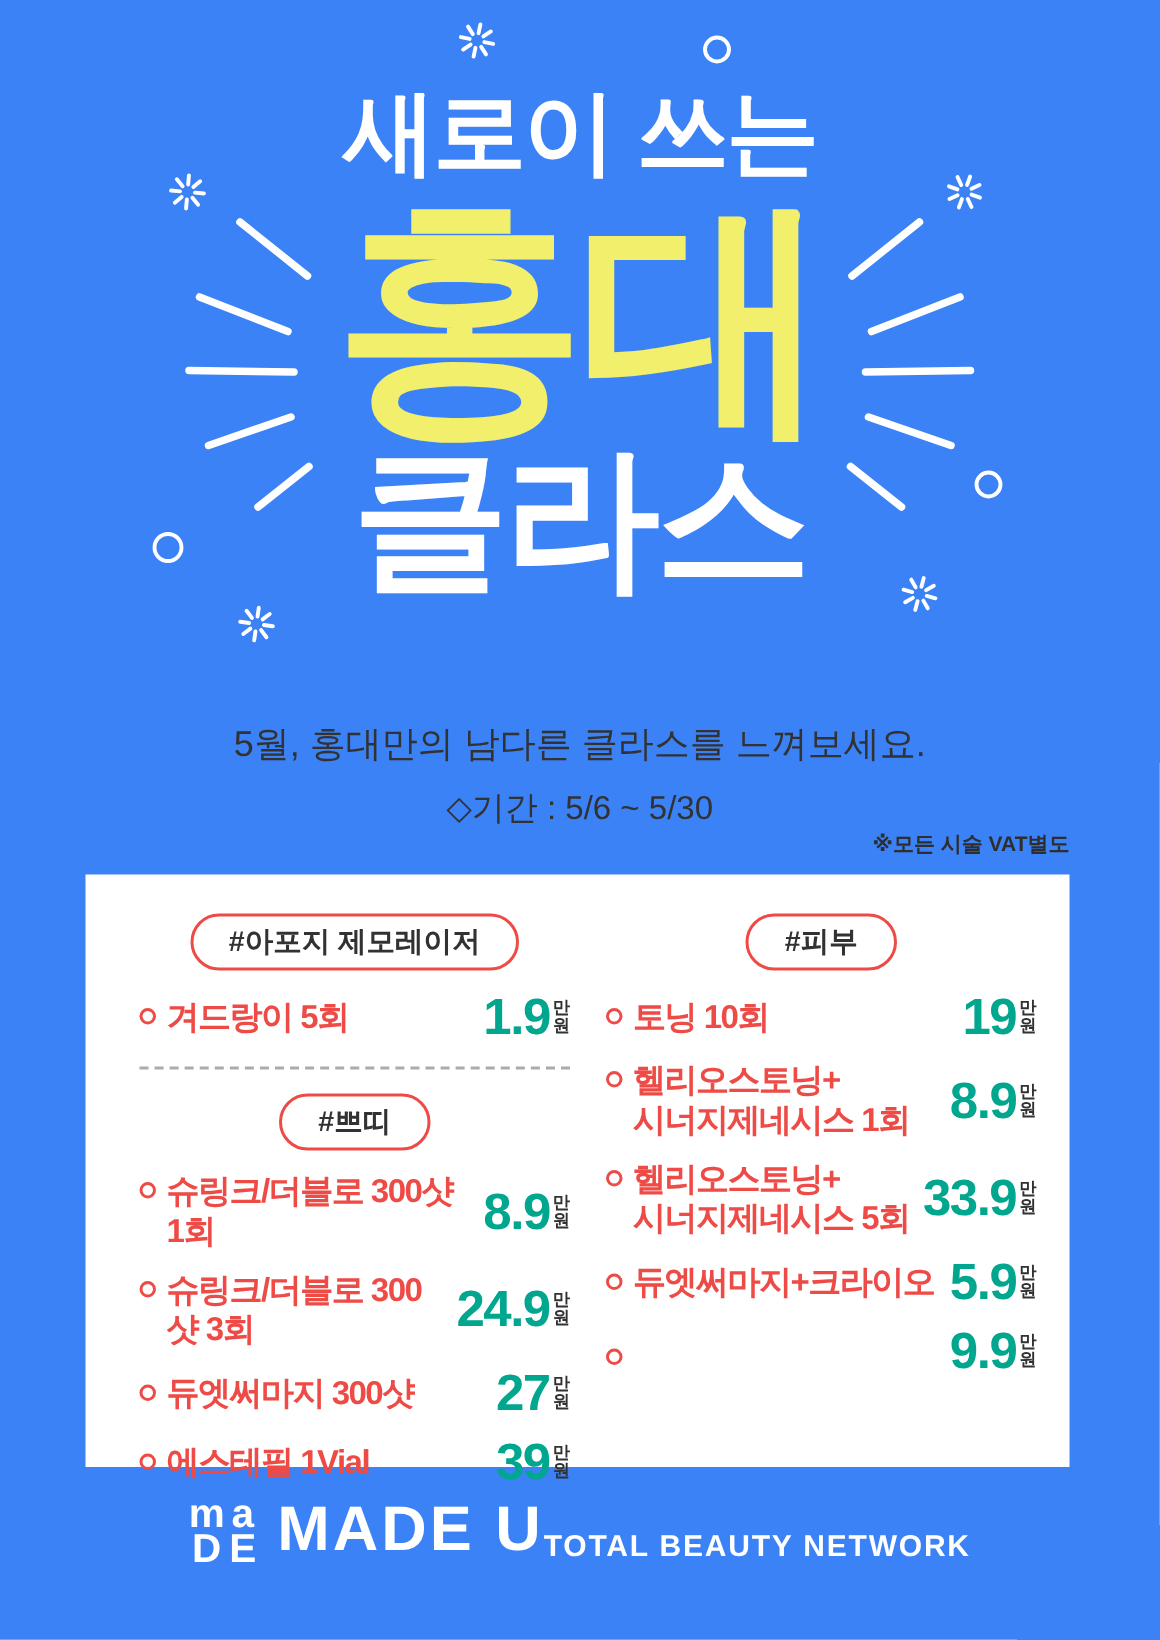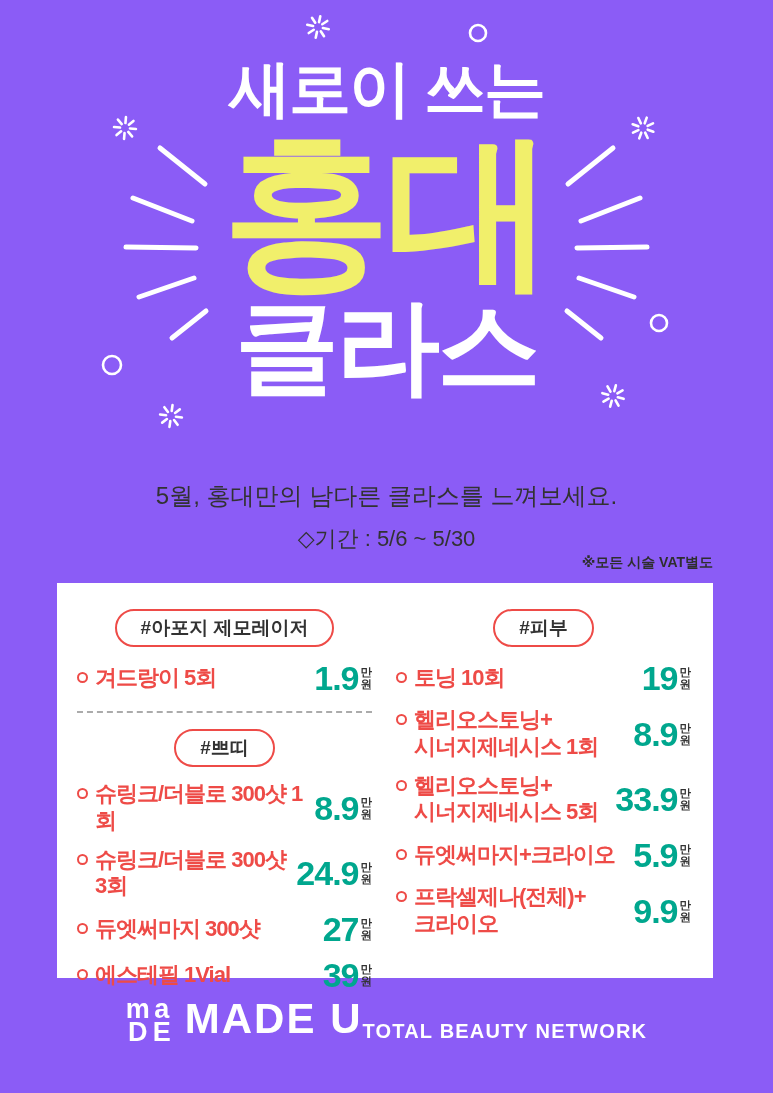--- a/index.html
+++ b/index.html
@@ -1,37 +1,37 @@
 <!DOCTYPE html>
 <html><head>
 <meta charset="utf-8">
 <style>
   * { margin:0; padding:0; box-sizing:border-box; }
   html,body { width:773px; }
   body { font-family:"Liberation Sans","DejaVu Sans",sans-serif; }
   .poster {
     position:relative; width:773px; height:1093px;
-    background:#8b5cf6; overflow:hidden;
+    background:#3b82f6; overflow:hidden;
   }
   
   .decor-layer { position:absolute; inset:0; pointer-events:none; }
   
   .title-area { position:absolute; top:58px; left:0; width:100%; text-align:center; color:#fff; }
   .title-line1 { font-size:62px; font-weight:900; letter-spacing:-2px; line-height:1.0; }
   .title-hero  { font-size:168px; font-weight:900; letter-spacing:-4px; line-height:1.0; margin-top:6px; color:#F1EF6B; }
   .title-line3 { font-size:104px; font-weight:900; letter-spacing:-3px; line-height:1.0; margin-top:0; }
   .subtitle { position:absolute; top:480px; left:0; width:100%; text-align:center;
               font-size:24px; font-weight:400; color:#323232; }
   .period   { position:absolute; top:524px; left:0; width:100%; text-align:center;
               font-size:22px; font-weight:400; color:#323232; }
   .vat-note { position:absolute; top:554px; right:60px; font-size:14px; font-weight:700; color:#2E2E2E; }
   
   .card {
     position:absolute; left:57px; top:583px; width:656px; height:395px;
-    background:#fff; display:flex; padding:26px 22px 10px 20px; gap:24px;
+    background:#fff; display:flex; padding:26px 22px 10px 36px; gap:24px;
   }
   .col { flex:1; display:flex; flex-direction:column; }
   .badge-wrap { text-align:center; margin-bottom:14px; }
   .badge {
     display:inline-block; border:2.5px solid #EE4B47; border-radius:20px;
     padding:4px 24px; font-size:19px; font-weight:700; color:#323232; background:#fff;
   }
   .row { display:flex; align-items:center; margin-bottom:12px; }
   .name-wrap { flex:1; display:flex; align-items:flex-start; }
   .bullet {
@@ -251,22 +251,20 @@
           <span class="price-unit">
             <span>만</span>
             <span>원</span>
           </span>
         </div>
       </div>
 
       <div class="row">
         <div class="name-wrap">
           <span class="bullet"></span>
-          <span class="item-name">프락셀제나(전체)+
-크라이오</span>
         </div>
         <div class="price">
           <span class="price-num">9.9</span>
           <span class="price-unit">
             <span>만</span>
             <span>원</span>
           </span>
         </div>
       </div>
     </div>

